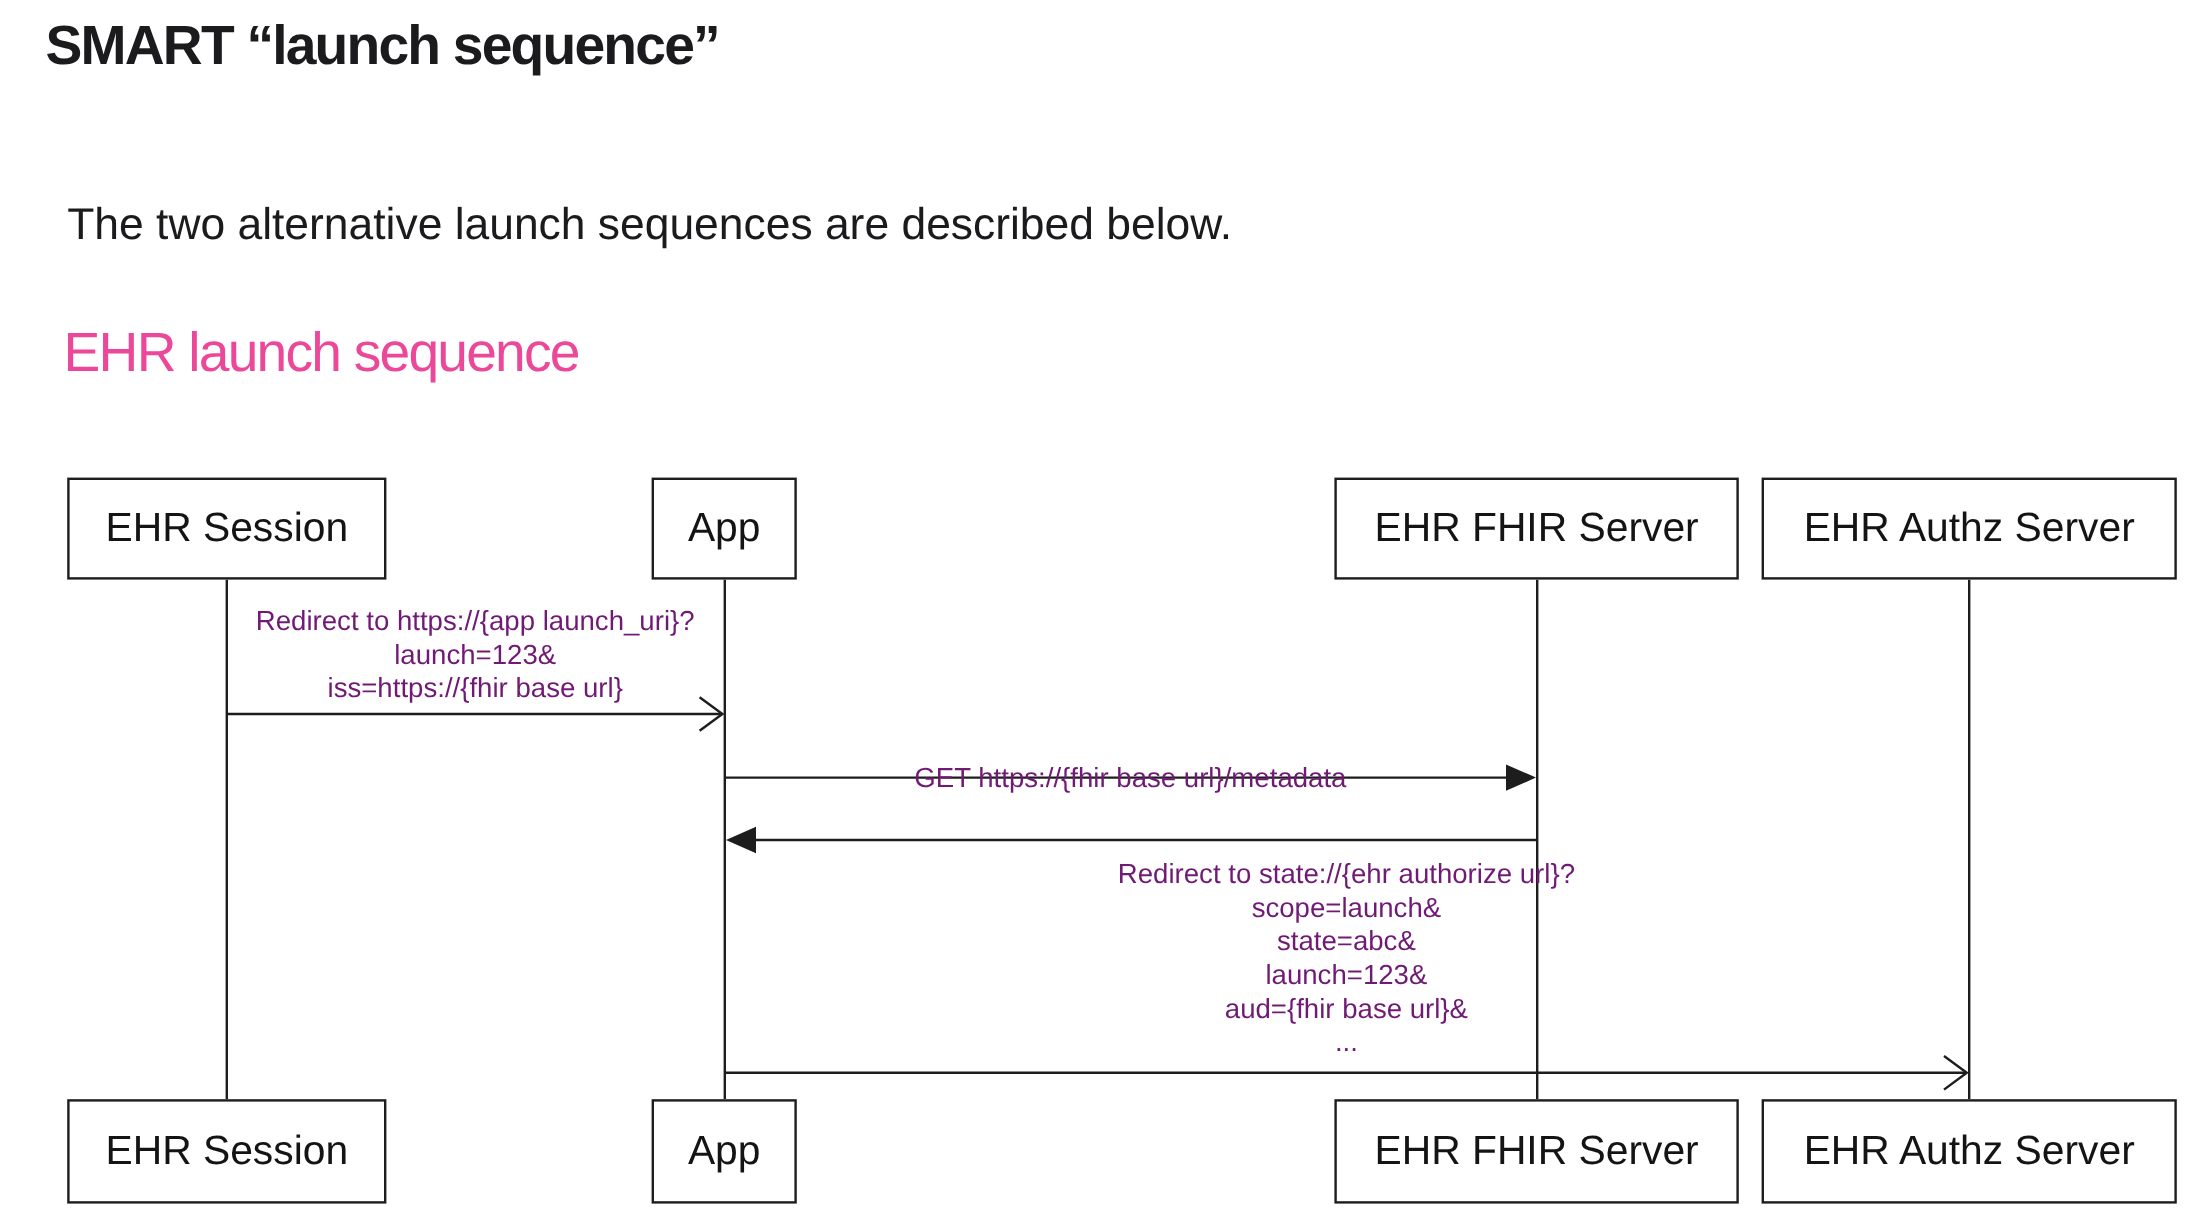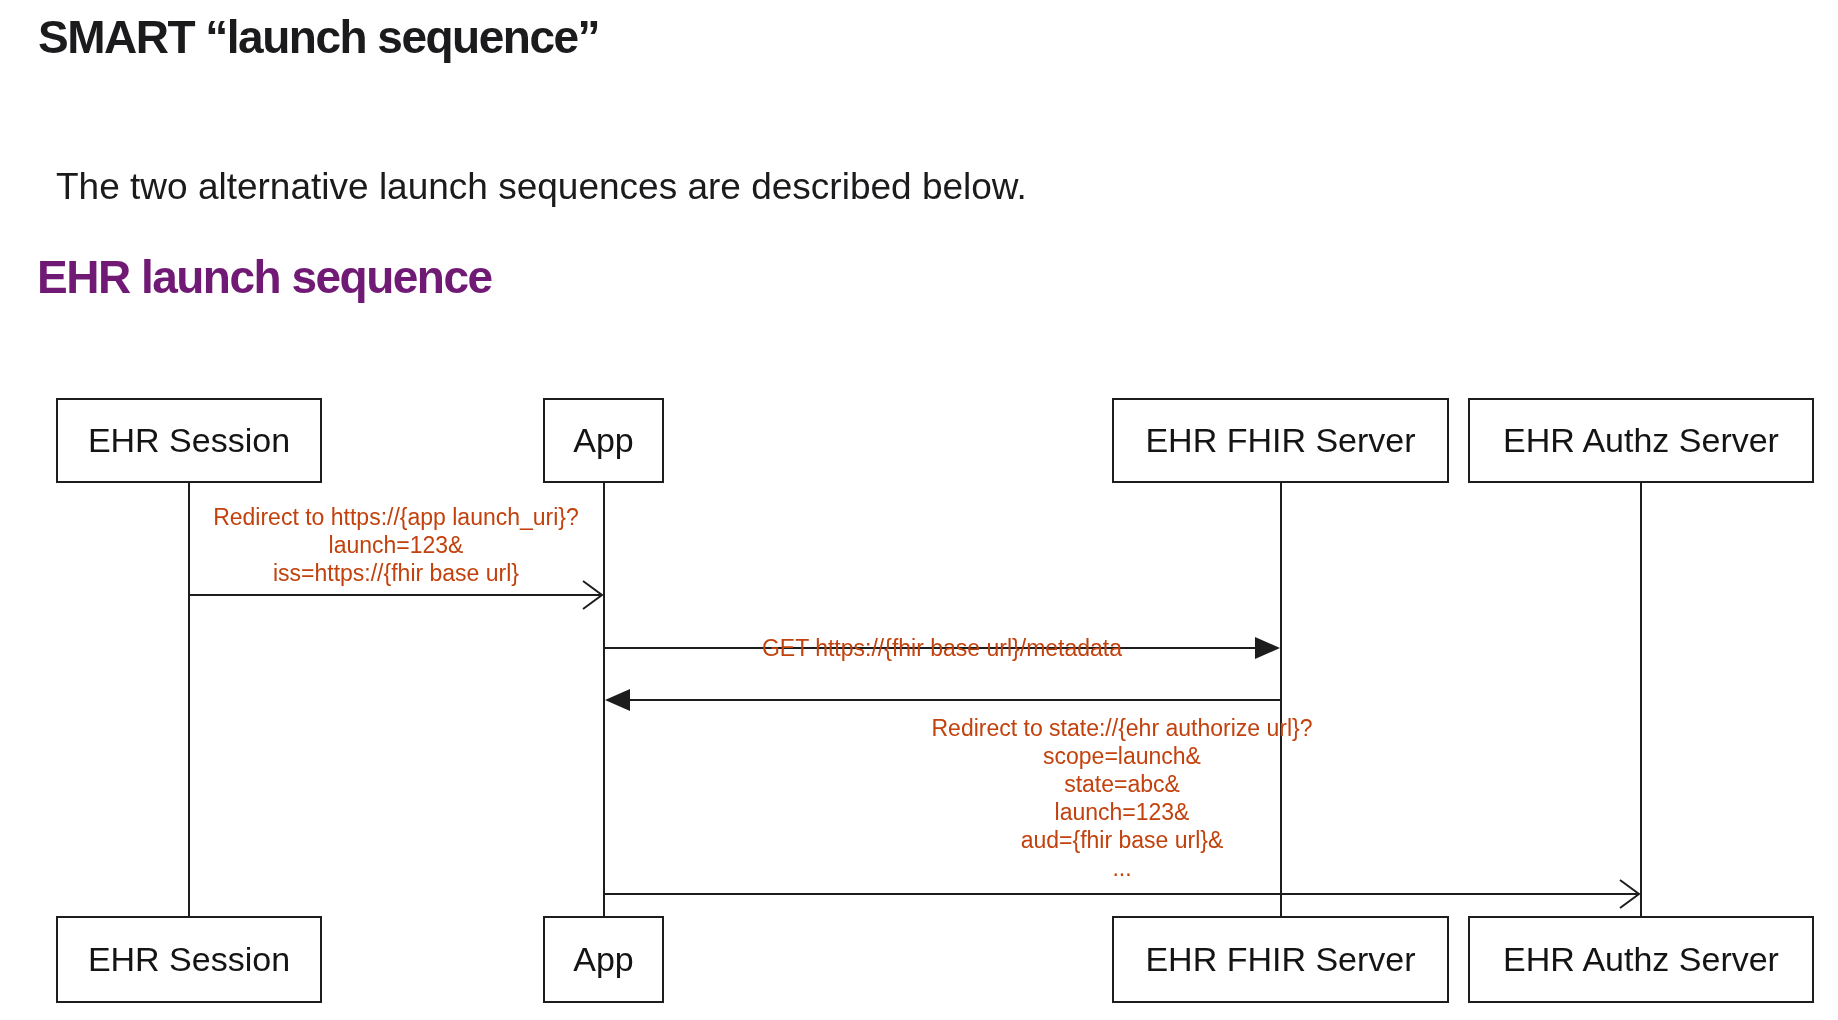--- a/index.html
+++ b/index.html
@@ -24,25 +24,25 @@
     position: absolute;
     left: 40px; top: 150px;
     margin: 16px;
     font-size: 37px;
     font-weight: 400;
     color: #1b1b1d;
   }
   .section-heading {
     position: absolute;
     left: 37px; top: 250px;
-    margin: 0;
+    margin: 16px;
     font-size: 46px;
-    font-weight: 700;
+    font-weight: 400;
     letter-spacing: -1.5px;
-    color: #701a75;
+    color: #ec4899;
   }
   .diagram {
     position: absolute;
     left: 0; top: 0;
     width: 1838px; height: 1020px;
   }
   .wires {
     position: absolute;
     left: 0; top: 0;
     z-index: 0;
@@ -57,21 +57,21 @@
     justify-content: center;
     font-size: 34px;
     color: #141414;
     z-index: 1;
     white-space: nowrap;
   }
   .msg {
     position: absolute;
     font-size: 23px;
     line-height: 28px;
-    color: #c2410c;
+    color: #701a75;
     text-align: center;
     z-index: 2;
     white-space: nowrap;
   }
 </style>
 </head>
 <body>
 
 <div class="page">
 

